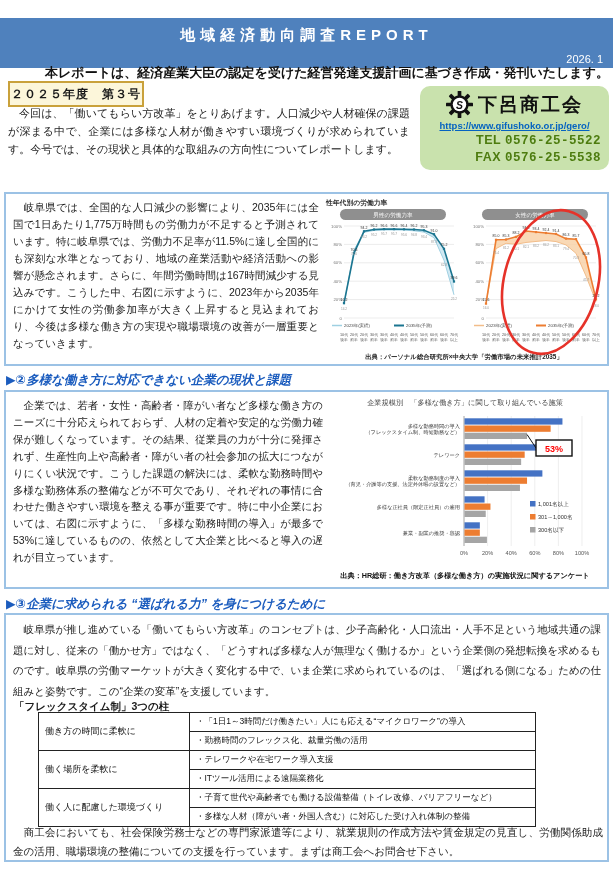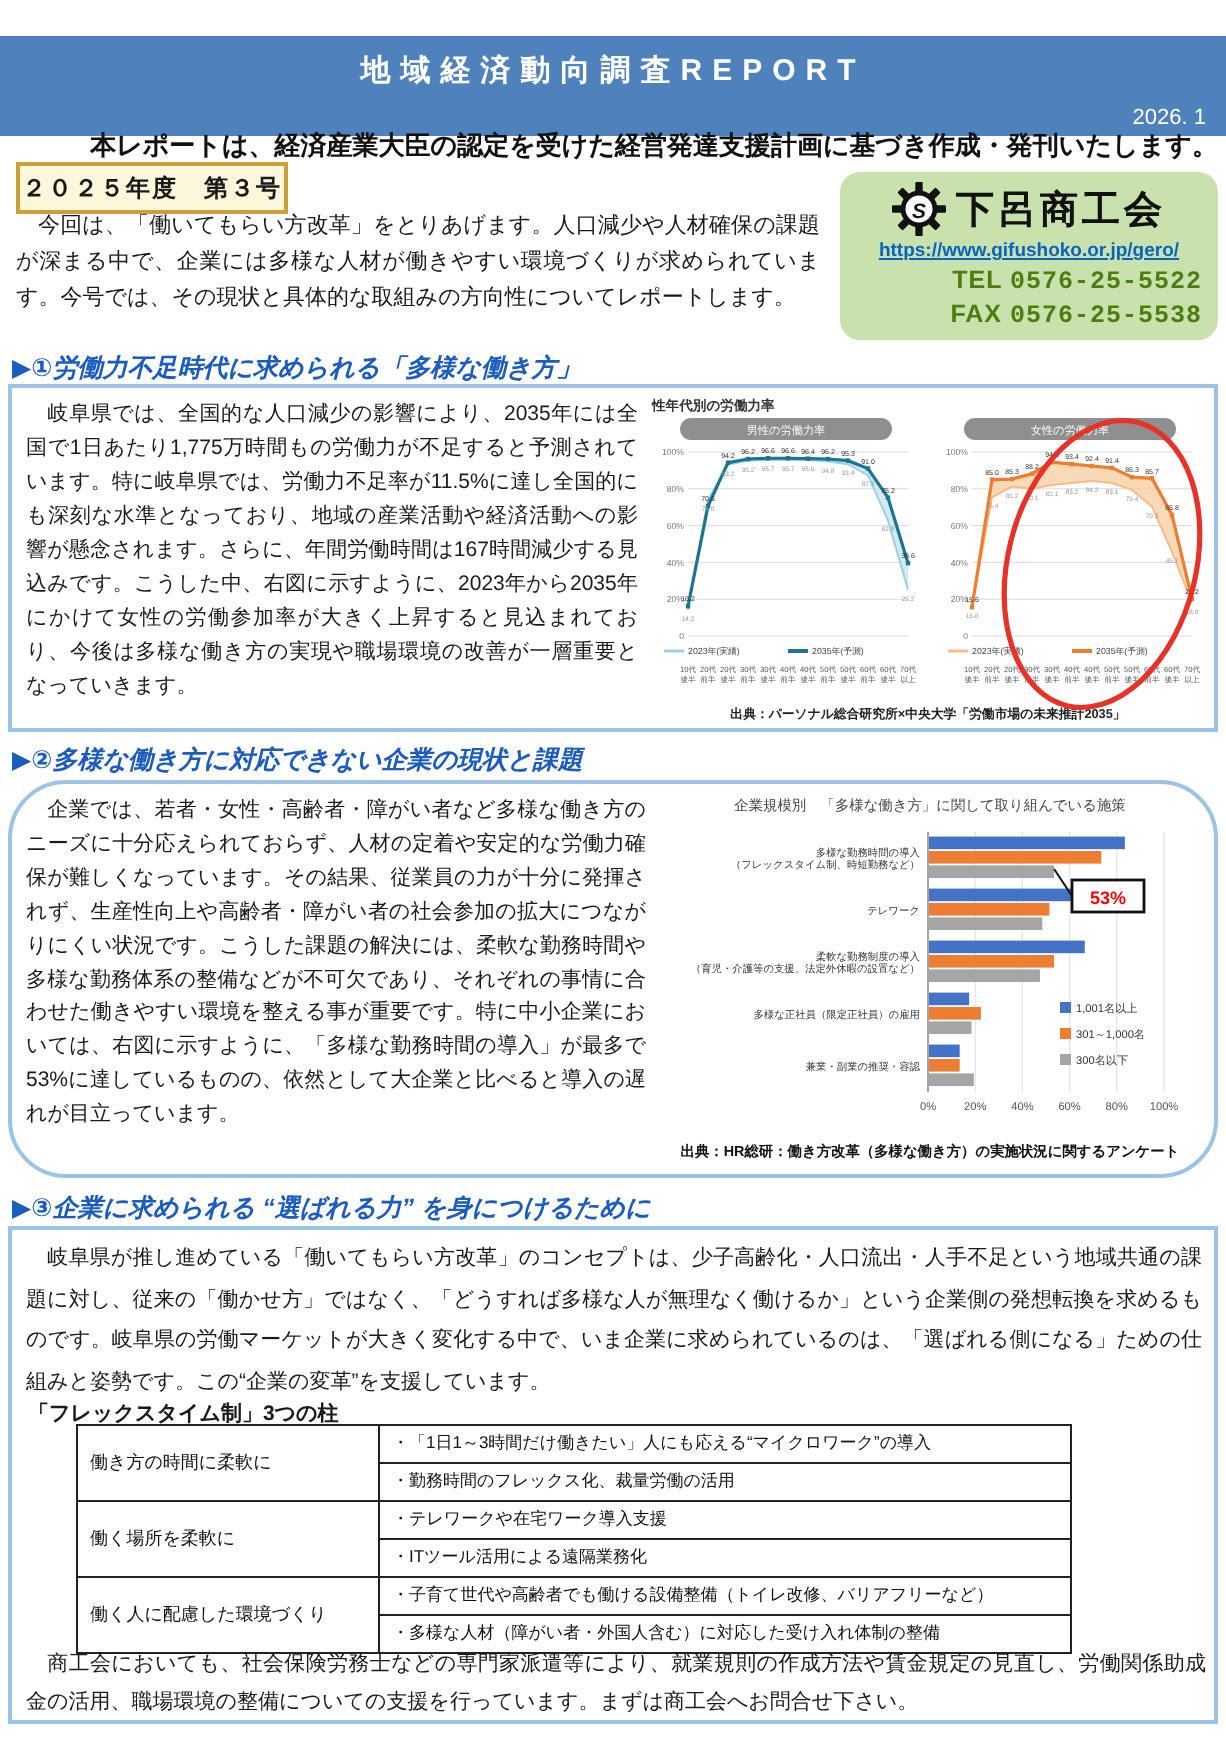--- a/index.html
+++ b/index.html
@@ -19,21 +19,21 @@
   .gear-wrap{width:27px;height:27px;flex:0 0 auto;}
   .org{font-size:19px;font-weight:bold;letter-spacing:2px;color:#111;}
   .url{display:block;text-align:center;color:#0563c1;font-weight:bold;font-size:9.5px;
         text-decoration:underline;margin-top:2px;}
   .telfax{ text-align:right;font-size:12.5px;font-weight:bold;color:#4d7c0f;margin-top:2px;letter-spacing:.5px;}
   .telfax .num{font-family:"Liberation Mono","DejaVu Sans Mono",monospace;font-weight:bold;}
   .intro{position:absolute;left:8px;top:104px;width:402px;font-size:11px;line-height:18px;text-align:justify;}
   .sec-head{position:absolute;left:6px;color:#1b5cbe;font-size:12.5px;font-weight:bold;font-style:italic;}
   #h1{top:176px;} #h2{top:372px;} #h3{top:596px;}
   .sec-box{position:absolute;left:4px;width:605px;border:2px solid #9cc2e5;box-sizing:border-box;background:#fff;}
-  #box1{top:192px;height:174px;} #box2{top:390px;height:199px;border-radius:29px;} #box3{top:613px;height:249px;}
+  #box1{top:192px;height:174px;} #box2{top:390px;height:199px;} #box3{top:613px;height:249px;}
   .body-text{position:absolute;text-align:justify;}
   #box1 .body-text{left:7px;top:5px;width:306px;font-size:10.5px;line-height:17px;}
   #box2 .body-text{left:7px;top:5px;width:310px;font-size:10.5px;line-height:16.9px;}
   #box3 .body-text{left:7px;top:4px;width:588px;font-size:10.5px;line-height:20.5px;}
   #chart1{position:absolute;left:316px;top:2px;width:284px;height:170px;}
   #chart2{position:absolute;left:318px;top:2px;width:282px;height:191px;}
   .pillars-title{position:absolute;left:8px;top:85px;font-size:10.5px;font-weight:bold;}
   table.pillars{position:absolute;left:32px;top:97px;width:498px;border-collapse:collapse;
         font-size:8.5px;color:#111;table-layout:fixed;}
   table.pillars td{border:1px solid #222;padding:1px 6px;height:16px;vertical-align:middle;}
@@ -77,21 +77,20 @@
       <span class="num">0576-25-5522</span>
     </div>
     <div class="telfax">
       <span>FAX</span>
       <span class="num">0576-25-5538</span>
     </div>
   </div>
 
   <div class="intro">　今回は、「働いてもらい方改革」をとりあげます。人口減少や人材確保の課題が深まる中で、企業には多様な人材が働きやすい環境づくりが求められています。今号では、その現状と具体的な取組みの方向性についてレポートします。</div>
 
-  <div class="sec-head" id="h1">▶①労働力不足時代に求められる「多様な働き方」</div>
   <div class="sec-box" id="box1">
     <div class="body-text">　岐阜県では、全国的な人口減少の影響により、2035年には全国で1日あたり1,775万時間もの労働力が不足すると予測されています。特に岐阜県では、労働力不足率が11.5%に達し全国的にも深刻な水準となっており、地域の産業活動や経済活動への影響が懸念されます。さらに、年間労働時間は167時間減少する見込みです。こうした中、右図に示すように、2023年から2035年にかけて女性の労働参加率が大きく上昇すると見込まれており、今後は多様な働き方の実現や職場環境の改善が一層重要となっていきます。</div>
     <svg id="chart1" viewBox="0 0 284 170">
         <text x="4" y="9" font-size="6.8" fill="#333" text-anchor="start" font-weight="bold">性年代別の労働力率</text>
         <rect x="18" y="13" width="106" height="11" rx="5.5" fill="#8f8f8f"></rect>
         <text x="71" y="21" font-size="5.6" fill="#fff" text-anchor="middle">男性の労働力率</text>
         <line x1="22" y1="122" x2="132" y2="122" stroke="#d9d9d9" stroke-width="0.5"></line>
         <text x="20" y="123.6" font-size="4.3" fill="#777" text-anchor="end">0</text>
         <line x1="22" y1="103.6" x2="132" y2="103.6" stroke="#d9d9d9" stroke-width="0.5"></line>
         <text x="20" y="105.19999999999999" font-size="4.3" fill="#777" text-anchor="end">20%</text>

